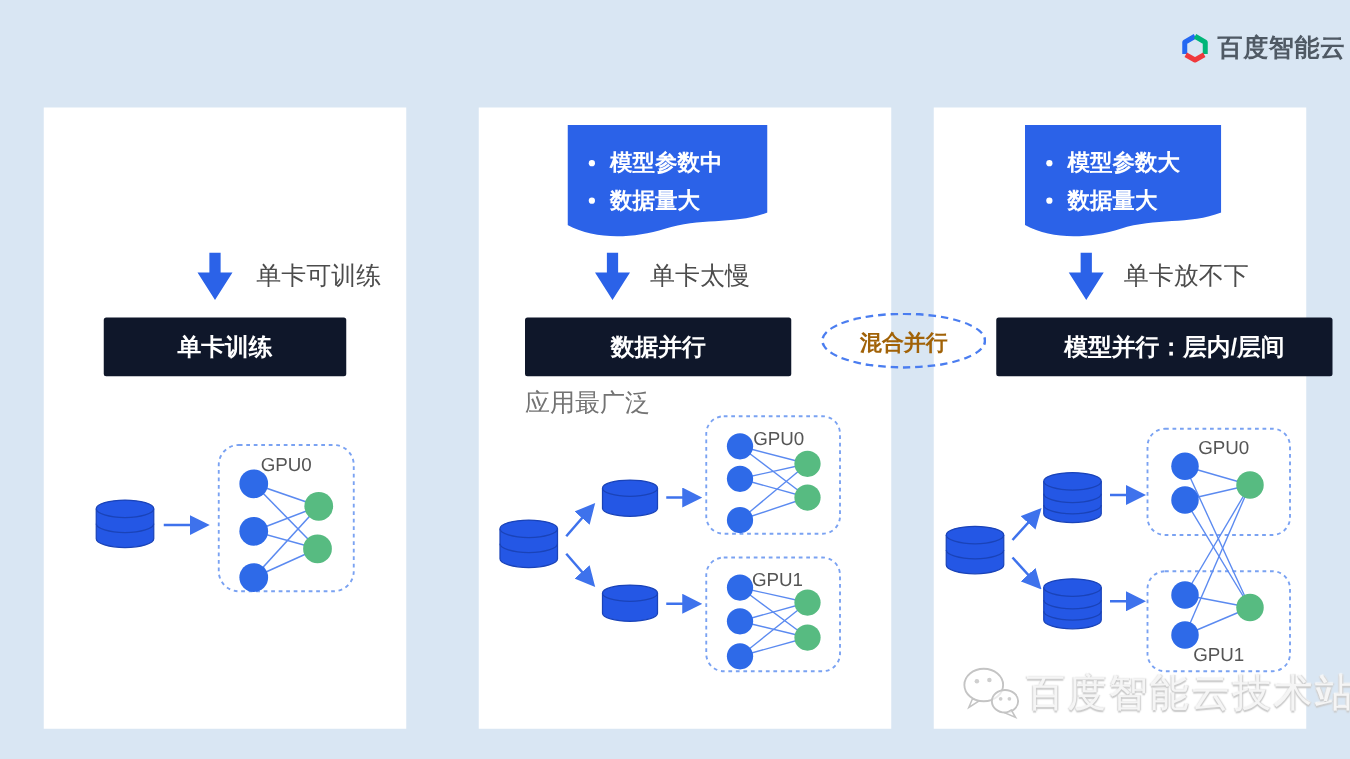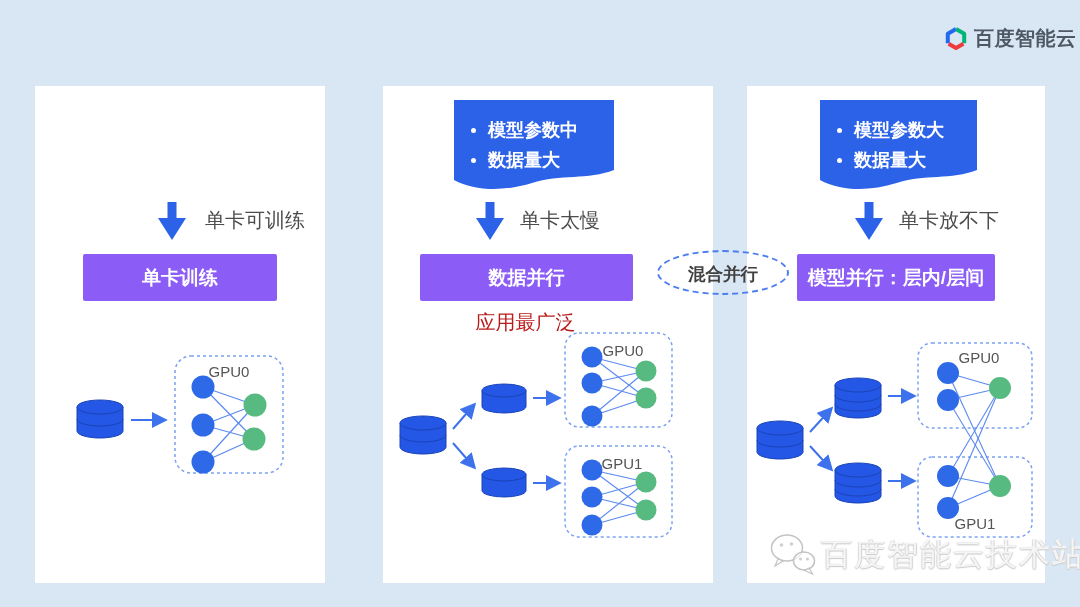--- a/index.html
+++ b/index.html
@@ -17,31 +17,31 @@
 
   .banner{position:absolute;top:14px;height:95px;}
   .banner svg.flag{position:absolute;left:0;top:0;width:100%;height:100%;}
   .banner ul{position:relative;list-style:none;margin:0;padding:15px 0 0 17px;}
   .banner li{display:flex;align-items:center;font-size:18px;font-weight:600;color:#FFFFFF;line-height:30px;}
   .banner .dot{width:5px;height:5px;border-radius:50%;background:#FFFFFF;margin-right:12px;flex:none;}
 
   .down-arrow{position:absolute;top:116px;}
   .transition-label{position:absolute;top:121px;font-size:20px;font-weight:400;color:#4C4C4C;white-space:nowrap;}
 
-  .strategy-box{position:absolute;top:168px;height:47px;background:#8b5cf6;color:#FFFFFF;
+  .strategy-box{position:absolute;top:168px;height:47px;background:#0f172a;color:#FFFFFF;
     display:flex;align-items:center;justify-content:center;font-size:19px;font-weight:600;border-radius:2px;white-space:nowrap;}
 
-  .note-label{position:absolute;top:223px;text-align:center;font-size:20px;font-weight:500;color:#b91c1c;}
+  .note-label{position:absolute;top:223px;text-align:left;font-size:20px;font-weight:500;color:#737373;}
 
   .diagram{position:absolute;left:0;top:240px;}
 
   .gpu-label{font-size:15px;fill:#555555;font-family:"Liberation Sans","DejaVu Sans",sans-serif;}
 
   .hybrid-ellipse{position:absolute;left:657px;top:250px;width:132px;height:45px;border:2px dashed #4A7DF0;
-    border-radius:50%;color:#404040;font-size:17.5px;font-weight:700;text-align:center;line-height:45px;z-index:5;box-sizing:border-box;}
+    border-radius:50%;color:#a16207;font-size:17.5px;font-weight:700;text-align:center;line-height:45px;z-index:5;box-sizing:border-box;}
 
   .watermark{position:absolute;left:769px;top:531px;display:flex;align-items:center;gap:4px;z-index:6;}
   .watermark-text{font-size:31px;letter-spacing:2px;color:#F5F5F5;
     text-shadow:0 1px 1px #C9C9C9,1px 0 1px #D4D4D4,0 -1px 1px #FFFFFF,-1px 0 1px #D8D8D8;white-space:nowrap;}
 </style>
 </head>
 <body>
 
 <div id="stage">
 
@@ -204,21 +204,21 @@
             <span>数据量大</span>
           </li>
       </ul>
     </div>
 
     <svg class="down-arrow" style="left:107px;" width="30" height="40">
       <path d="M10.5 0 H19.5 V16 H29 L15 38 L1 16 H10.5 Z" fill="#2B62E8"></path>
     </svg>
     <div class="transition-label" style="left:152px;">单卡放不下</div>
 
-    <div class="strategy-box" style="left:50px;width:198px;">模型并行：层内/层间</div>
+    <div class="strategy-box" style="left:50px;width:253px;padding-left:16px;">模型并行：层内/层间</div>
 
     <svg class="diagram" width="298" height="257">
       <defs>
         <marker id="ah3" markerWidth="8" markerHeight="8" viewBox="0 0 10 10" refX="7" refY="5" orient="auto">
           <path d="M0 0 L10 5 L0 10 Z" fill="#3E72EC"></path>
         </marker>
       </defs>
       <g transform="translate(10,95)">
         <path d="M0 7 V31 a23 7 0 0 0 46 0 V7" fill="#2457E5" stroke="#1A43B8"></path>
         <ellipse cx="23" cy="7" rx="23" ry="7" fill="#2457E5" stroke="#1A43B8"></ellipse>

